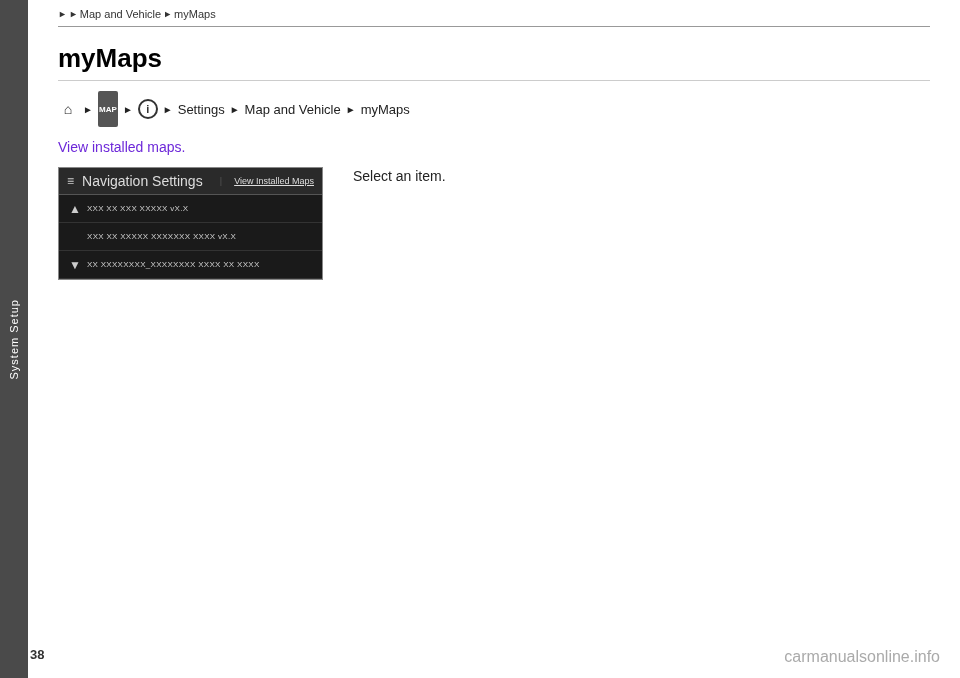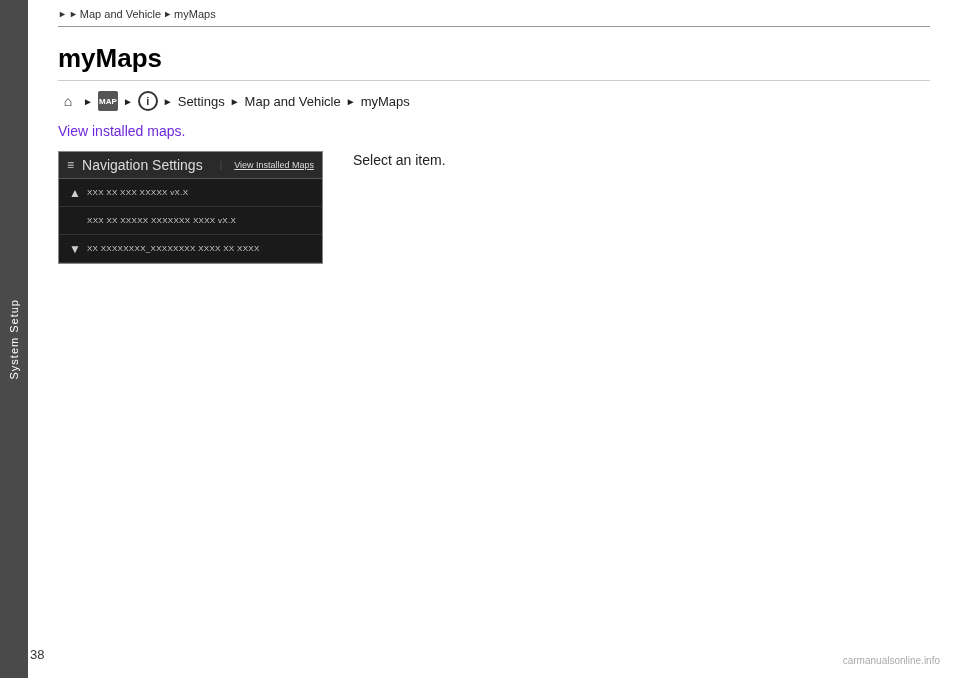--- a/index.html
+++ b/index.html
@@ -95,21 +95,21 @@
     .icon-home {
       font-size: 14px;
     }
 
     .icon-map {
       background: #555;
       color: #fff;
       font-size: 8px;
       font-weight: bold;
       width: 20px;
-      height: 20px;
+      height: 36px;
       display: inline-flex;
       align-items: center;
       justify-content: center;
       border-radius: 2px;
     }
 
     .icon-info {
       width: 20px;
       height: 20px;
       border: 2px solid #333;
@@ -211,29 +211,29 @@
       padding-top: 4px;
     }
 
     
     .page-number {
       position: absolute;
       bottom: 16px;
       left: 30px;
       font-size: 13px;
       color: #333;
-      font-weight: normal;
+      font-weight: bold;
     }
 
     
     .watermark {
       position: absolute;
       bottom: 12px;
       right: 20px;
-      font-size: 10px;
+      font-size: 16px;
       color: #aaa;
     }
   </style>
 </head>
 <body>
 
 <div class="sidebar">
   <span class="sidebar-label">System Setup</span>
 </div>
 

